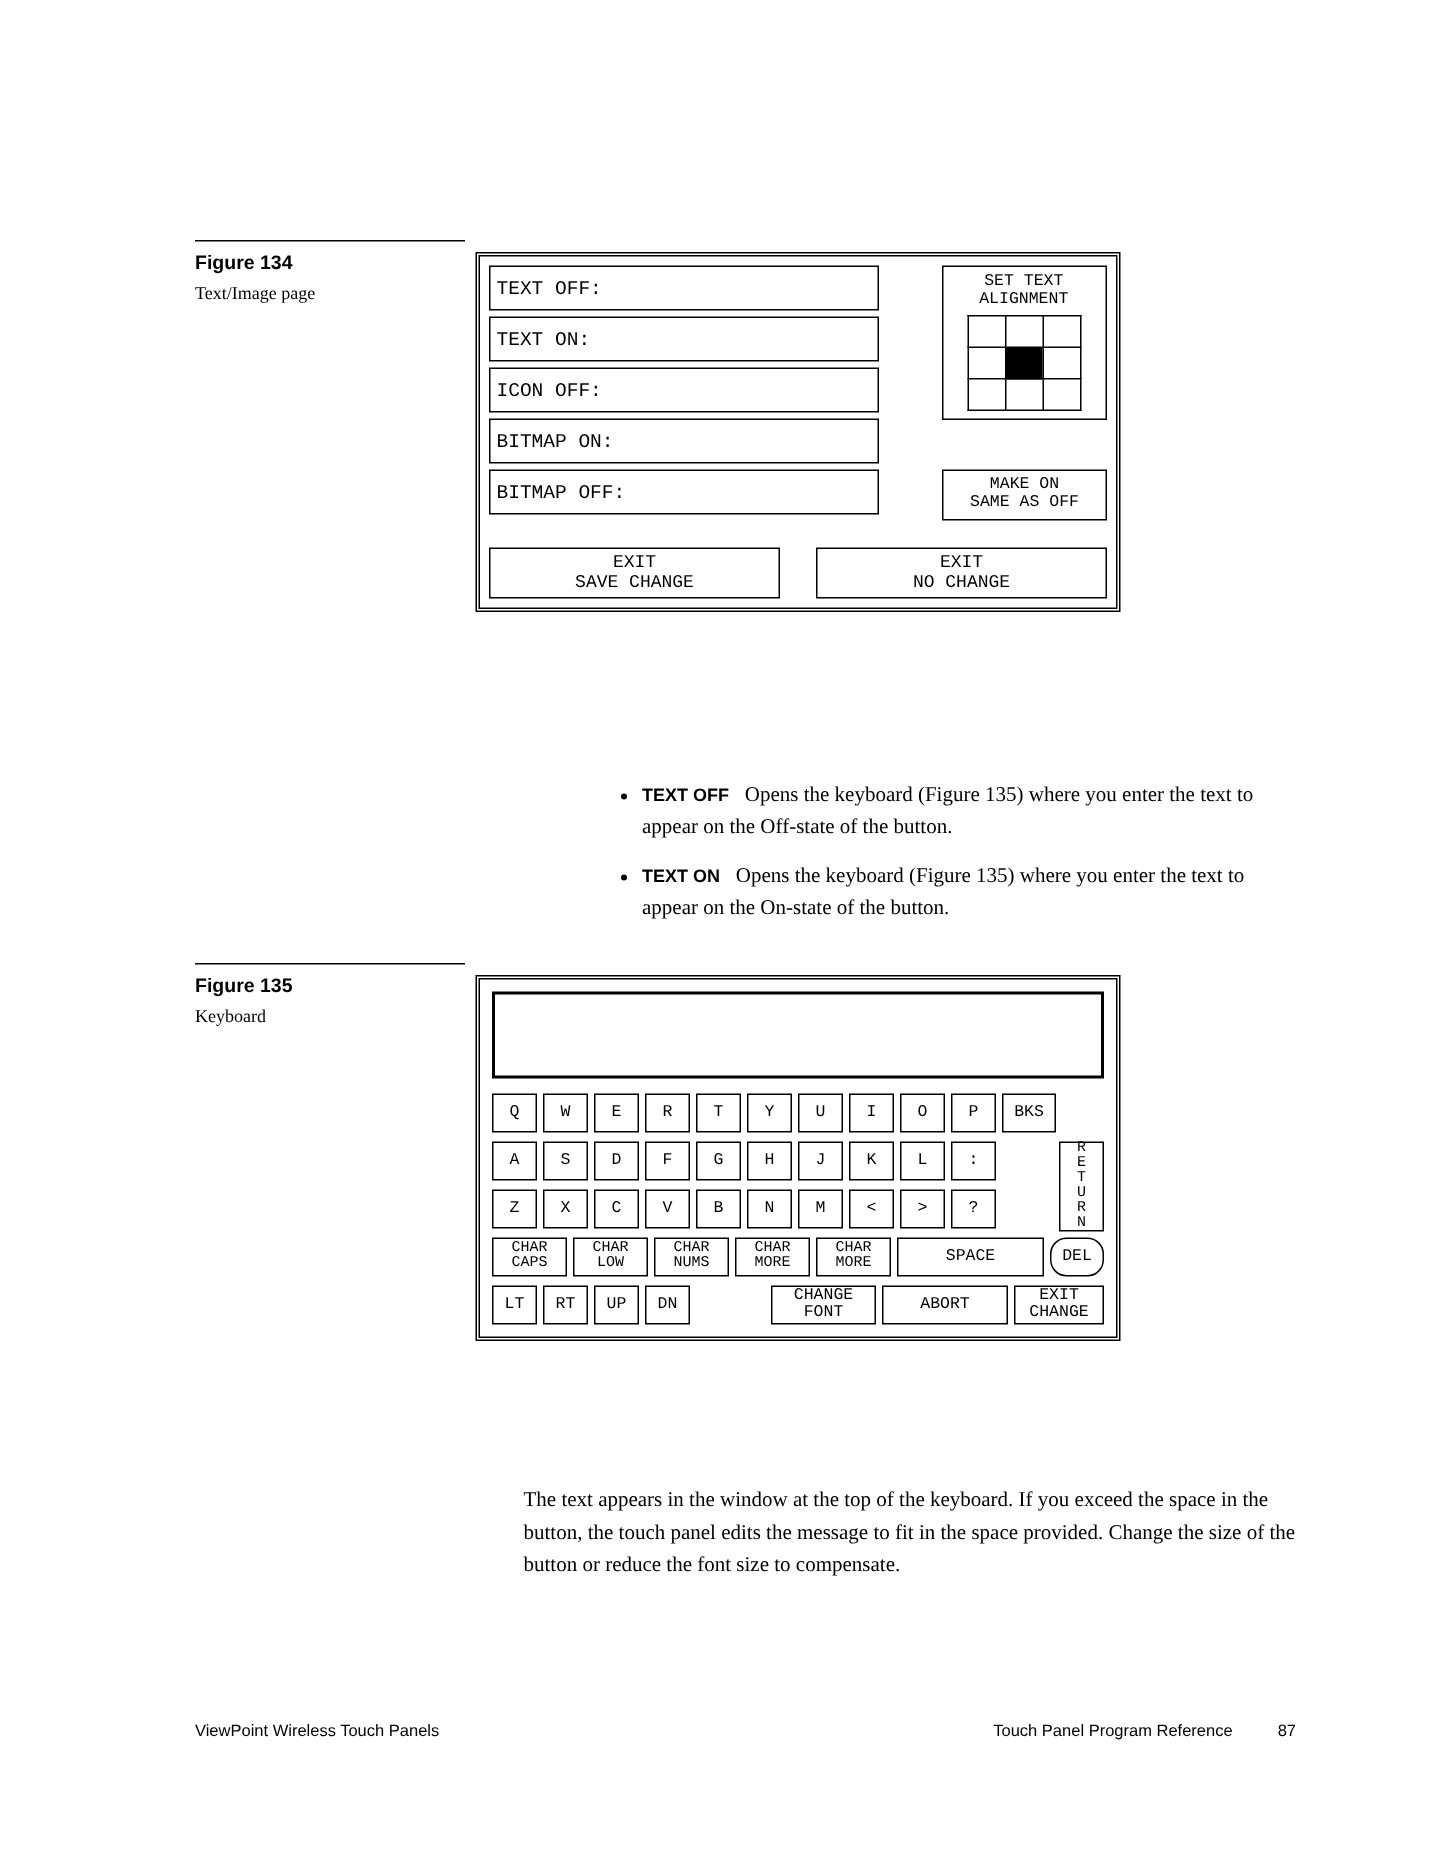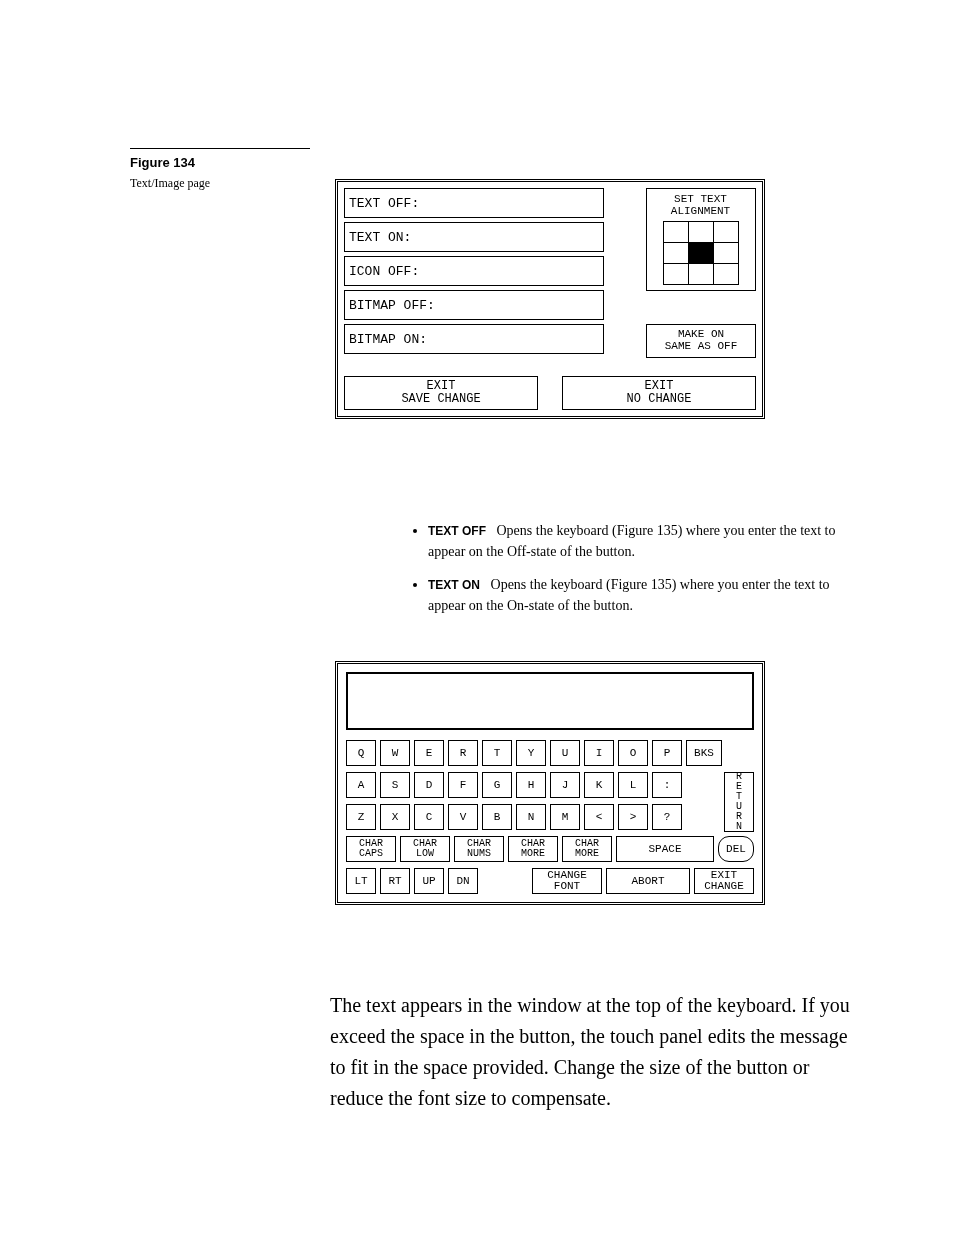--- a/index.html
+++ b/index.html
@@ -33,26 +33,25 @@
     font-weight: bold;
     font-size: 13px;
     margin-bottom: 6px;
   }
   .fig-caption {
     font-family: Liberation Serif, serif;
     font-size: 12px;
   }
   .figure-box {
     position: absolute;
-    left: 335px;
+    left: 317px;
     border: 3px double #000;
     padding: 6px;
     box-sizing: border-box;
     font-family: "Courier New", monospace;
-    margin-top: 11px;
   }
   
   .fig134 { top: 168px; width: 430px; }
   .row134 { display: flex; align-items: center; margin-bottom: 4px; }
   .field-btn {
     border: 1px solid #000;
     width: 260px;
     height: 30px;
     display: flex;
     align-items: center;
@@ -147,66 +146,66 @@
     display: flex;
     flex-direction: column;
     align-items: center;
     justify-content: center;
     font-size: 10px;
     letter-spacing: 0;
   }
   .k-return span { display:block; line-height:1.0; }
   .para {
     position: absolute;
-    left: 330px;
+    left: 349px;
     top: 990px;
     width: 530px;
-    font-size: 20px;
+    font-size: 14px;
     line-height: 1.55;
   }
   .footer {
     position: absolute;
     left: 130px;
     right: 90px;
     bottom: 75px;
     font-family: Arial, Helvetica, sans-serif;
     font-size: 11px;
     display: flex;
     justify-content: space-between;
   }
   .footer .right { display:flex; gap:30px; }
 </style>
 </head>
 <body>
 
 <div class="page">
 
-  <div class="sidebar" style="top:148px;">
+  <div class="sidebar" style="top:160px;">
     <div class="rule"></div>
     <div class="fig-label">Figure 134</div>
     <div class="fig-caption">Text/Image page</div>
   </div>
 
   <div class="figure-box fig134">
     <div style="display:flex;">
       <div style="flex:1;">
         <div class="row134">
             <div class="field-btn">TEXT OFF:</div>
           </div>
         <div class="row134">
             <div class="field-btn">TEXT ON:</div>
           </div>
         <div class="row134">
             <div class="field-btn">ICON OFF:</div>
           </div>
         <div class="row134">
+            <div class="field-btn">BITMAP ON:</div>
+          </div>
+        <div class="row134">
             <div class="field-btn">BITMAP OFF:</div>
-          </div>
-        <div class="row134">
-            <div class="field-btn">BITMAP ON:</div>
           </div>
       </div>
       <div style="width:120px; display:flex; flex-direction:column; align-items:flex-end;">
         <div class="align-grid-box">
           <div style="white-space:pre;">SET TEXT
 ALIGNMENT</div>
           <table class="align-grid">
             <tbody>
                 <tr>
                   <td></td>
@@ -243,20 +242,25 @@
     <ul>
       <li>
         <span class="bld">TEXT OFF</span>&nbsp;&nbsp;&nbsp;<span>Opens the keyboard (Figure 135) where you enter the text to appear on the Off-state of the button.</span>
       </li>
       <li>
         <span class="bld">TEXT ON</span>&nbsp;&nbsp;&nbsp;<span>Opens the keyboard (Figure 135) where you enter the text to appear on the On-state of the button.</span>
       </li>
     </ul>
   </div>
 
+  <div class="sidebar" style="top:642px;">
+    <div class="rule"></div>
+    <div class="fig-label">Figure 135</div>
+    <div class="fig-caption">Keyboard</div>
+  </div>
 
   <div class="figure-box fig135">
     <div class="text-window"></div>
 
     <div class="kb-row">
       <div class="key k1">Q</div>
       <div class="key k1">W</div>
       <div class="key k1">E</div>
       <div class="key k1">R</div>
       <div class="key k1">T</div>
@@ -329,14 +333,21 @@
       <div class="key" style="width:70px;white-space:pre;">CHANGE
 FONT</div>
       <div class="key" style="width:84px;">ABORT</div>
       <div class="key" style="width:60px;white-space:pre;">EXIT
 CHANGE</div>
     </div>
   </div>
 
   <div class="para">The text appears in the window at the top of the keyboard. If you exceed the space in the button, the touch panel edits the message to fit in the space provided. Change the size of the button or reduce the font size to compensate.</div>
 
+  <div class="footer">
+    <div>ViewPoint Wireless Touch Panels</div>
+    <div class="right">
+      <span>Touch Panel Program Reference</span>
+      <span>87</span>
+    </div>
+  </div>
 
 </div>
 
 </body></html>

